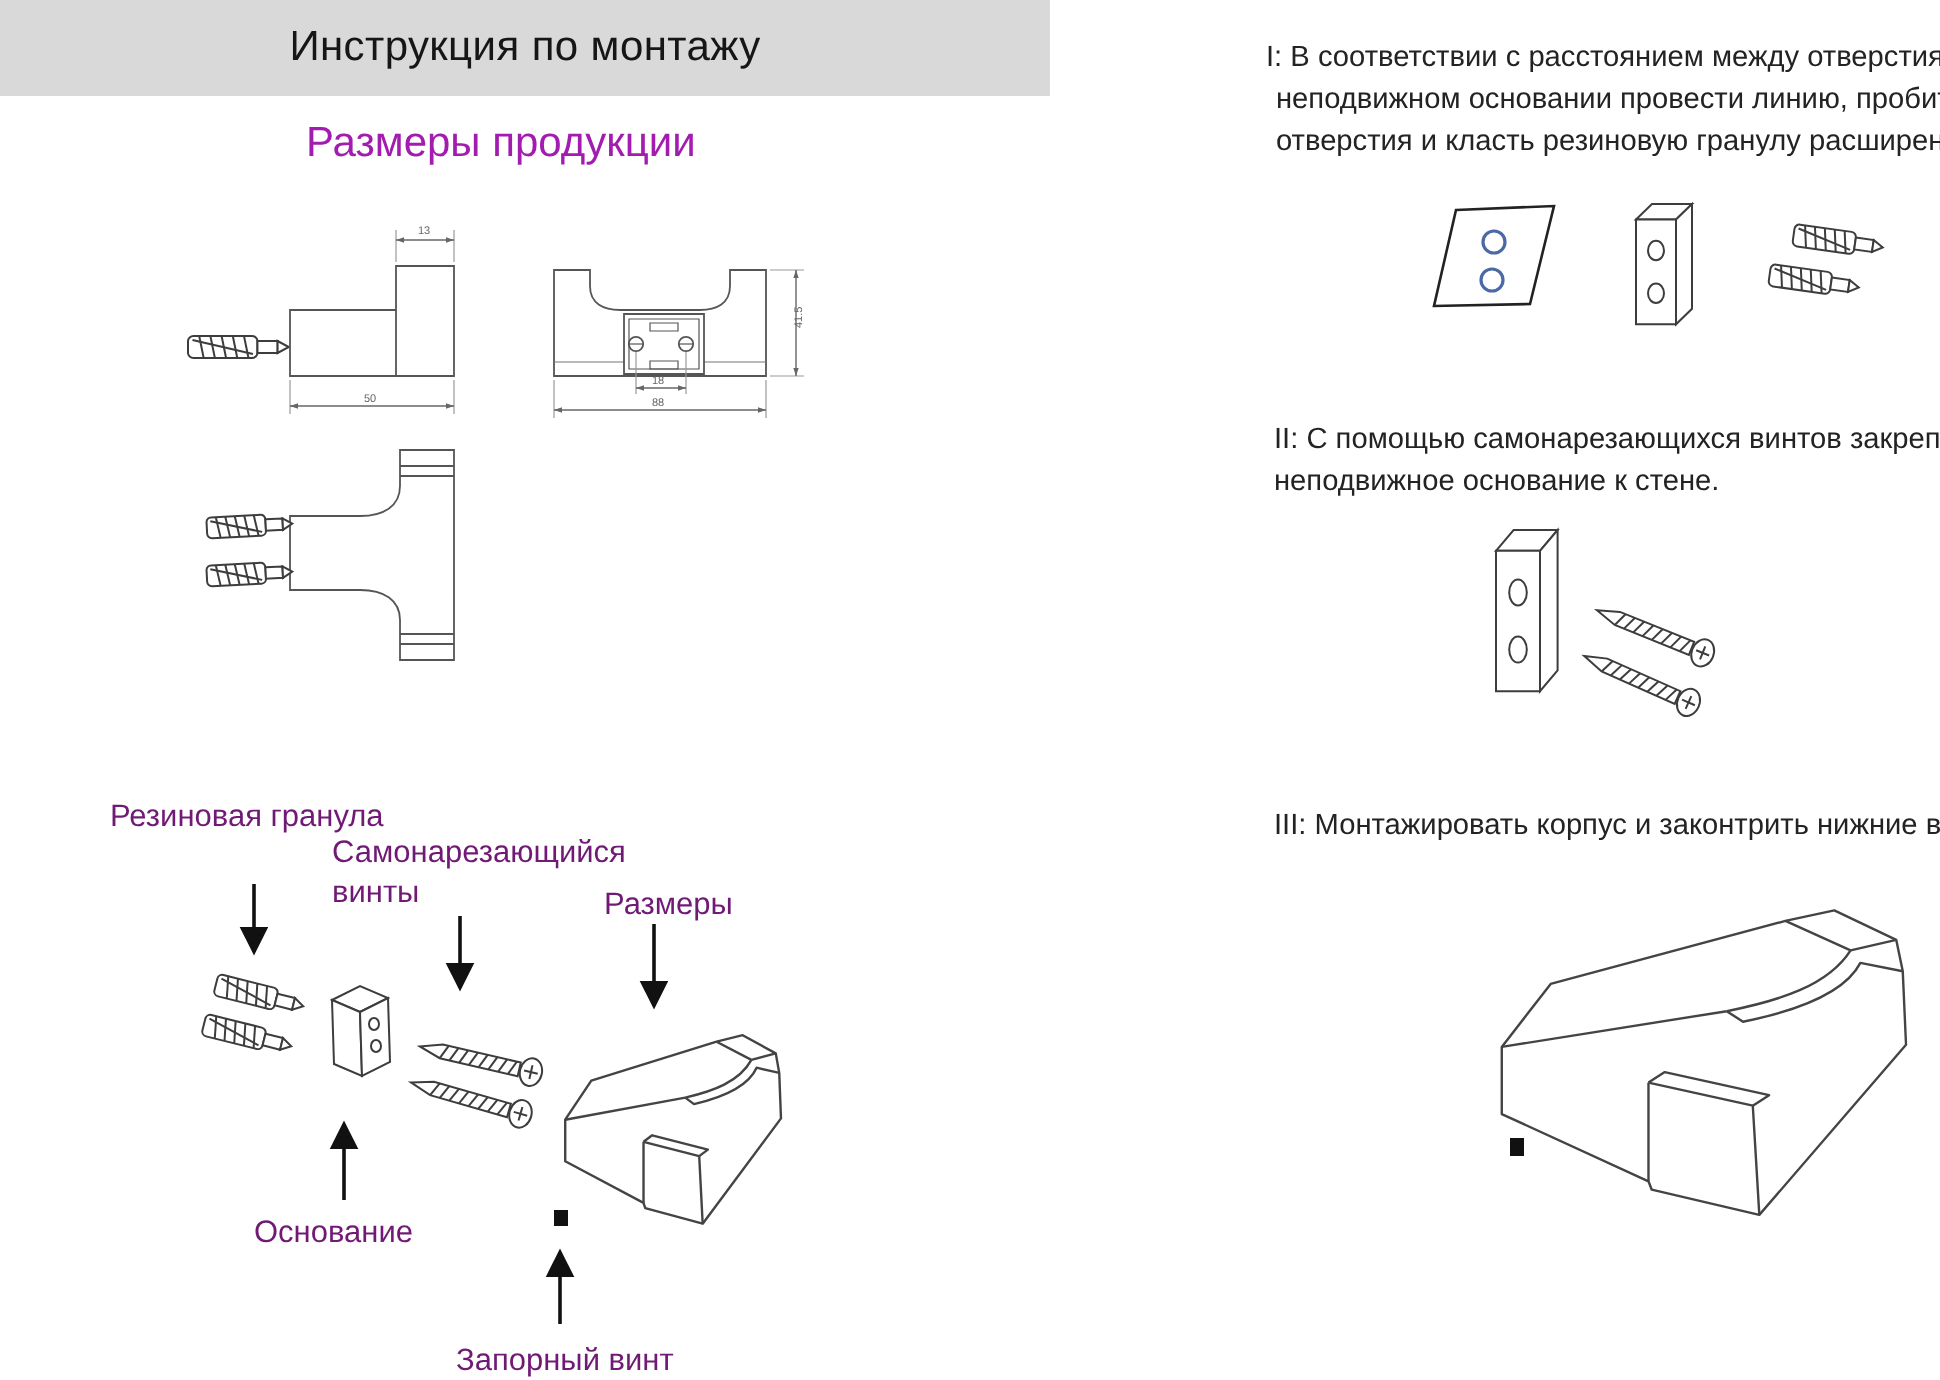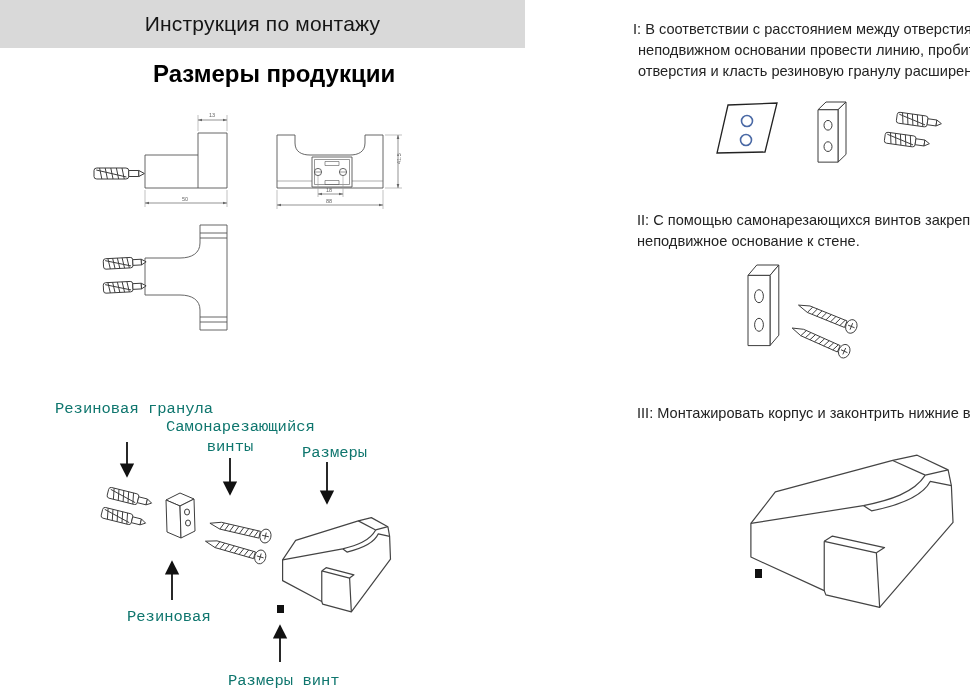--- a/index.html
+++ b/index.html
@@ -2,26 +2,26 @@
 <html><head>
 <meta charset="utf-8">
 <style>
   html,body{margin:0;padding:0;background:#fff;}
   .page{position:relative;width:970px;height:690px;background:#ffffff;overflow:hidden;
         font-family:"Liberation Sans", sans-serif;color:#1f1f1f;}
   .abs{position:absolute;}
   .header-bar{left:0;top:0;width:525px;height:48px;background:#d9d9d9;
               display:flex;align-items:center;justify-content:center;
               font-size:21px;color:#161616;letter-spacing:.2px;}
-  .subtitle{left:153px;top:60px;font-size:24px;color:#000000;font-weight:bold;}
+  .subtitle{left:153px;top:60px;font-size:21px;color:#a21caf;}
   .step-text{font-size:14.6px;line-height:21px;color:#232323;}
   .step-text div{white-space:nowrap;}
   .step-text div.cont{padding-left:5px;}
-  .lbl{font-size:15.5px;line-height:20px;color:#0f766e;font-family:Liberation Mono, monospace;}
-  .lbl.center{text-align:center;}
+  .lbl{font-size:15.5px;line-height:20px;color:#701a75;}
+  .lbl.center{}
   svg *{vector-effect:non-scaling-stroke;}
   .dimtxt{font-size:5.5px;fill:#666;font-family:"Liberation Sans", sans-serif;}
 </style>
 </head>
 <body>
 
 <div class="page">
 
   <svg width="0" height="0" style="position:absolute" aria-hidden="true">
     <defs>
@@ -163,22 +163,22 @@
   </svg>
 
   <div class="abs lbl" style="left:55px;top:399px">
     <div>Резиновая гранула</div>
   </div>
   <div class="abs lbl center" style="left:166px;top:417px;width:128px">
     <div>Самонарезающийся</div>
     <div>винты</div>
   </div>
   <div class="abs lbl" style="left:302px;top:443px">Размеры</div>
-  <div class="abs lbl" style="left:127px;top:607px">Резиновая</div>
-  <div class="abs lbl" style="left:228px;top:671px">Размеры винт</div>
+  <div class="abs lbl" style="left:127px;top:607px">Основание</div>
+  <div class="abs lbl" style="left:228px;top:671px">Запорный винт</div>
 
   <div class="abs step-text" style="left:633px;top:19px">
     <div>I: В соответствии с расстоянием между отверстиями в</div>
     <div class="cont">неподвижном основании провести линию, пробить</div>
     <div class="cont">отверстия и класть резиновую гранулу расширения.</div>
   </div>
   <svg class="abs" style="left:700px;top:95px" width="260" height="105" viewBox="0 0 260 105">
     <path d="M28,10 L77,8 L65,57 L17,58 Z" fill="#fff" stroke="#222" stroke-width="1.3"></path>
     <circle cx="47" cy="26" r="5.5" fill="none" stroke="#4a69a5" stroke-width="1.6"></circle>
     <circle cx="46" cy="45" r="5.5" fill="none" stroke="#4a69a5" stroke-width="1.6"></circle>

